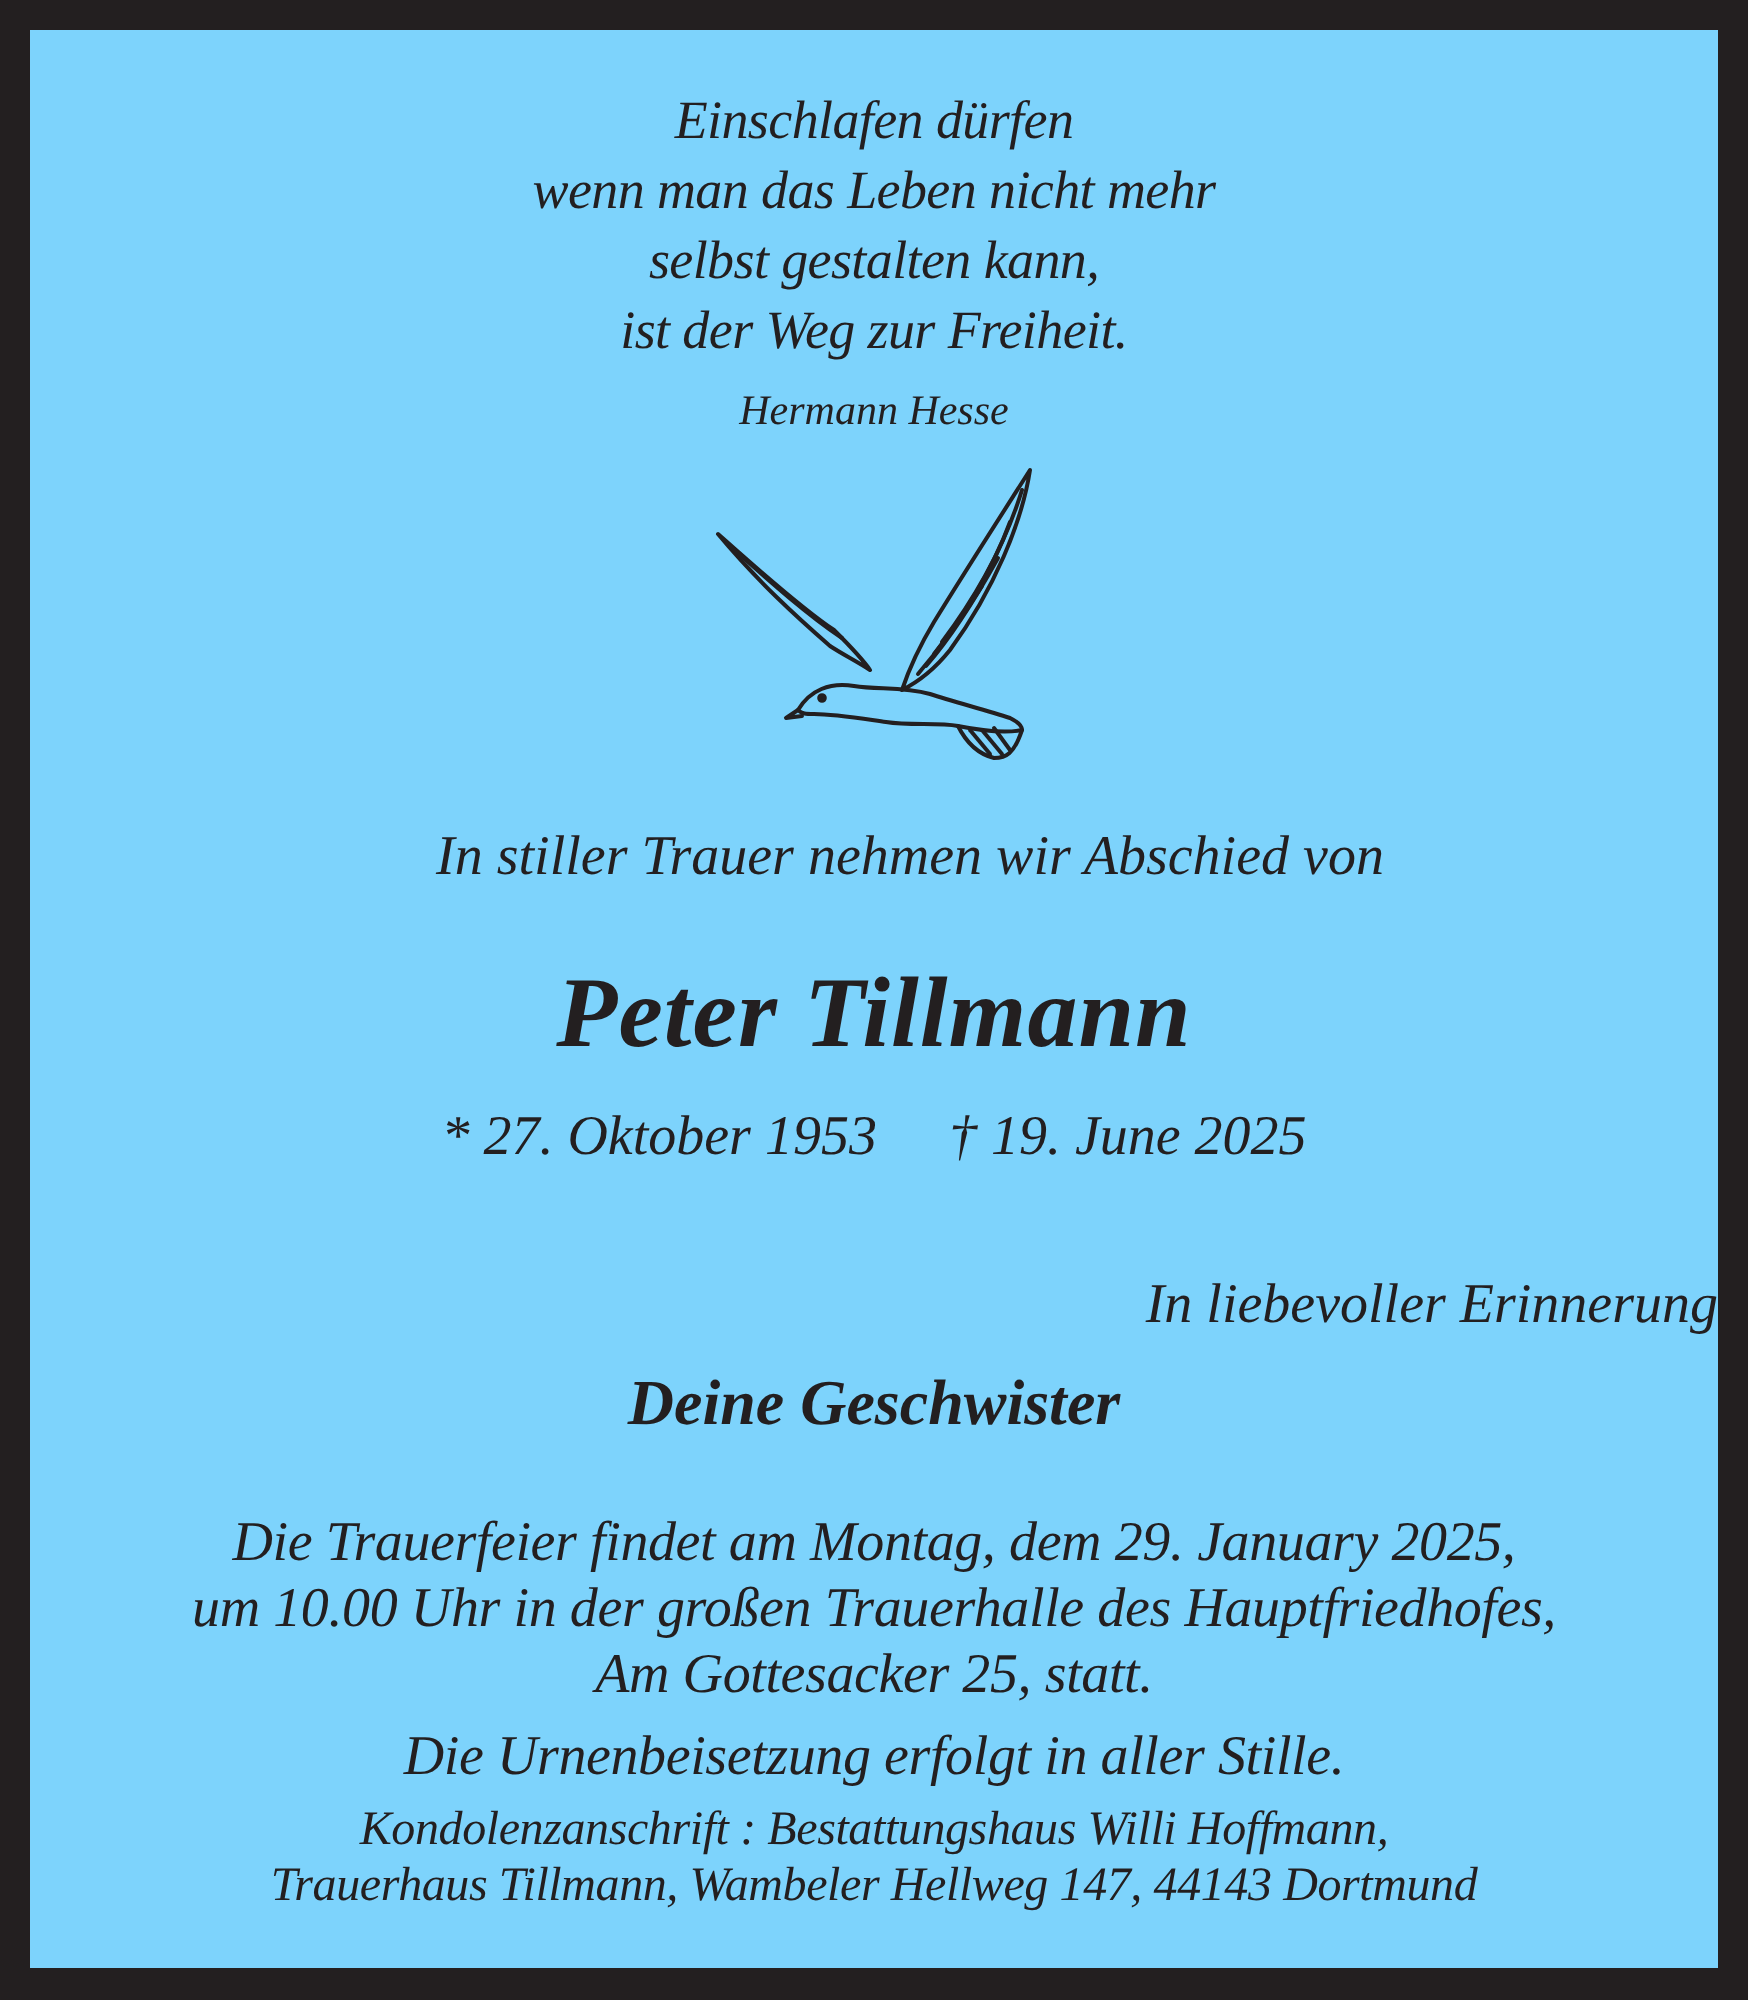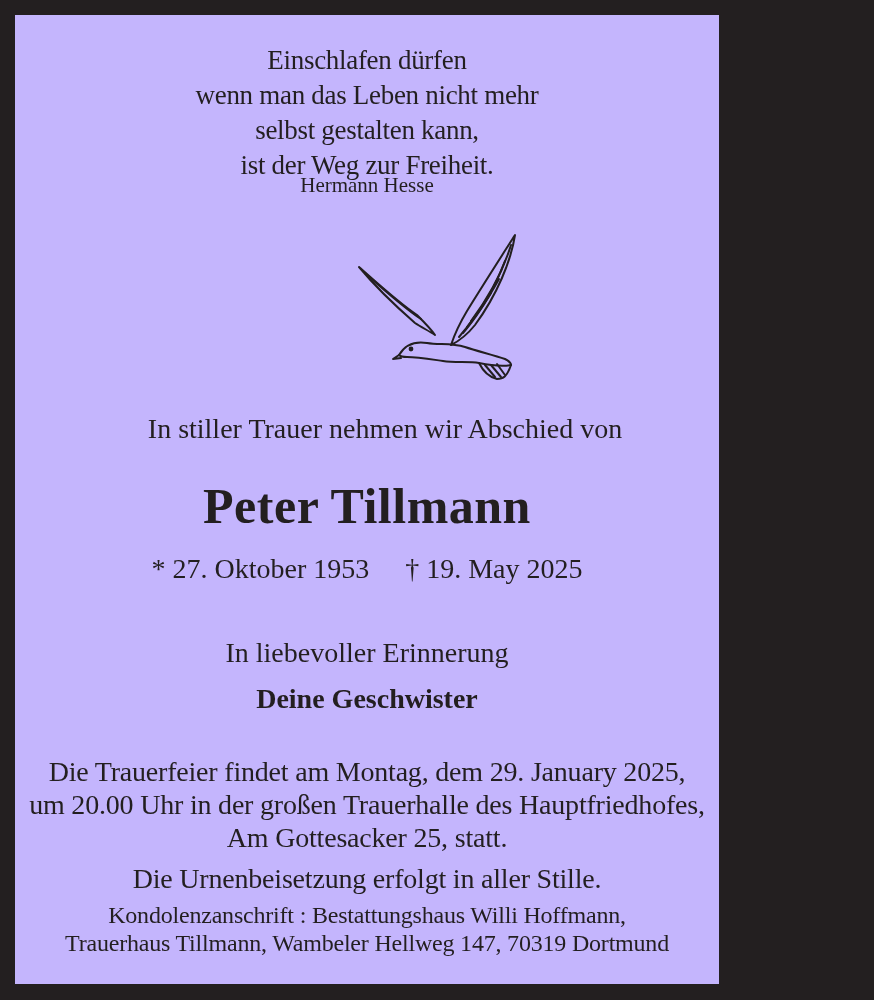--- a/index.html
+++ b/index.html
@@ -4,54 +4,55 @@
   <style>
     html, body { margin: 0; padding: 0; }
     body {
       width: 874px; height: 1000px; overflow: hidden;
       background: #231f20;
       font-family: "Liberation Serif", "DejaVu Serif", serif;
       color: #231f20;
     }
     .card {
       position: absolute; left: 15px; top: 15px;
-      width: 704px; height: 969px;
-      background: #c4b5fd;
+      width: 844px; height: 969px;
+      background: #7dd3fc;
+      font-style: italic;
     }
     .line {
       position: absolute; left: 0; right: 0;
       text-align: center; white-space: nowrap;
       line-height: 1;
     }
     .quote { font-size: 27px; letter-spacing: -0.3px; }
     .author { font-size: 21px; }
     .intro { font-size: 28px; margin-left: 36px; }
     .name { font-size: 50px; font-weight: bold; letter-spacing: 0.5px; }
     .dates { font-size: 28px; }
-    .memory { font-size: 28px; }
-    .signers { font-size: 28px; font-weight: bold; }
+    .memory { font-size: 28px; text-align: right; }
+    .signers { font-size: 32px; font-weight: bold; }
     .body { font-size: 28px; letter-spacing: -0.2px; }
     .small { font-size: 24px; letter-spacing: -0.2px; }
     .dates .gap { display: inline-block; width: 36px; }
     .bird {
       position: absolute; left: 340px; top: 216px;
       width: 168px; height: 152px;
     }
   </style>
 </head>
 <body>
 
 <div class="card">
 
   <div>
     <div class="line quote" style="top:32px">Einschlafen dürfen</div>
     <div class="line quote" style="top:67px">wenn man das Leben nicht mehr</div>
     <div class="line quote" style="top:102px">selbst gestalten kann,</div>
     <div class="line quote" style="top:137px">ist der Weg zur Freiheit.</div>
-    <div class="line author" style="top:160px">Hermann Hesse</div>
+    <div class="line author" style="top:180px">Hermann Hesse</div>
   </div>
 
   <svg class="bird" viewBox="0 0 168 152" fill="none" stroke="#231f20" stroke-width="2" stroke-linejoin="round" stroke-linecap="round">
 
     <path d="M4 36 C20 50 44 72 62 84 C70 92 76 98 80 104 C74 100 66 96 60 92 C44 78 24 60 4 36 Z"></path>
     <path d="M10 42 C28 58 48 76 66 88"></path>
 
     <path d="M160 4 C156 30 142 64 120 94 C112 104 104 110 96 114 C100 102 106 90 112 80 C128 54 146 26 160 4 Z"></path>
     <path d="M156 14 C148 40 134 66 116 90"></path>
     <path d="M150 30 C142 52 128 76 112 96"></path>
@@ -65,34 +66,34 @@
     <path d="M124 132 C128 140 134 146 142 148 C148 148 152 146 156 134"></path>
     <path d="M130 134 L140 146"></path>
     <path d="M136 134 L146 146"></path>
     <path d="M142 133 L150 144"></path>
   </svg>
 
   <div>
     <div class="line intro" style="top:400px">In stiller Trauer nehmen wir Abschied von</div>
     <div class="line name" style="top:466px">Peter Tillmann</div>
     <div class="line dates" style="top:540px">
-      <span>* 27. Oktober 1953</span><span class="gap"></span><span>† 19. May 2025</span>
+      <span>* 27. Oktober 1953</span><span class="gap"></span><span>† 19. June 2025</span>
     </div>
   </div>
 
   <div>
     <div class="line memory" style="top:624px">In liebevoller Erinnerung</div>
     <div class="line signers" style="top:670px">Deine Geschwister</div>
   </div>
 
   <div>
     <div class="line body" style="top:743px">Die Trauerfeier findet am Montag, dem 29. January 2025,</div>
-    <div class="line body" style="top:776px">um 20.00 Uhr in der großen Trauerhalle des Hauptfriedhofes,</div>
+    <div class="line body" style="top:776px">um 10.00 Uhr in der großen Trauerhalle des Hauptfriedhofes,</div>
     <div class="line body" style="top:809px">Am Gottesacker 25, statt.</div>
     <div class="line body" style="top:850px">Die Urnenbeisetzung erfolgt in aller Stille.</div>
   </div>
 
   <div>
     <div class="line small" style="top:888px">Kondolenzanschrift : Bestattungshaus Willi Hoffmann,</div>
-    <div class="line small" style="top:916px">Trauerhaus Tillmann, Wambeler Hellweg 147, 70319 Dortmund</div>
+    <div class="line small" style="top:916px">Trauerhaus Tillmann, Wambeler Hellweg 147, 44143 Dortmund</div>
   </div>
 
 </div>
 
 </body></html>

